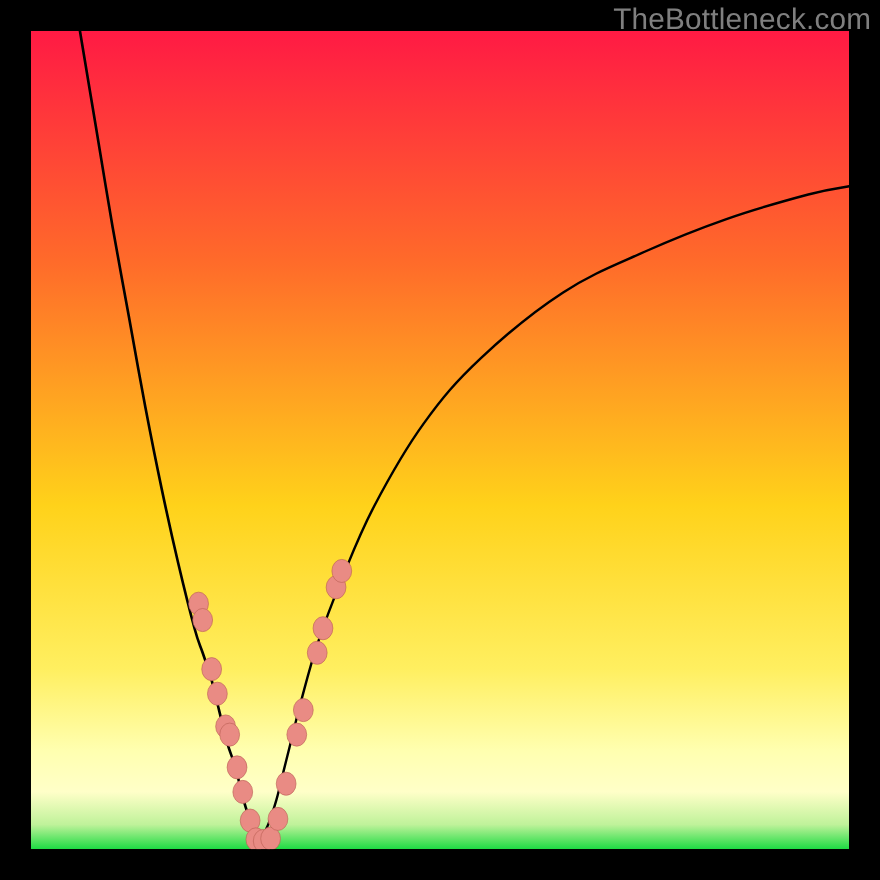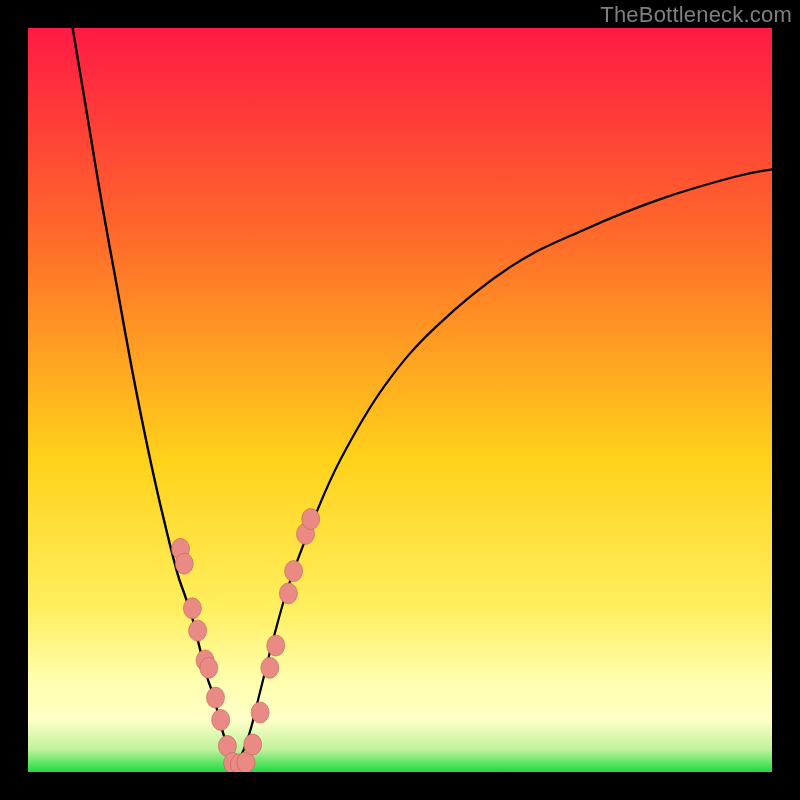--- a/index.html
+++ b/index.html
@@ -15,21 +15,21 @@
     position: relative;
     width: 800px;
     height: 800px;
     background: #000;
   }
   .watermark {
     position: absolute;
     top: 2px;
     right: 8px;
     color: #7f7f7f;
-    font-size: 22px;
+    font-size: 27px;
     letter-spacing: 0.2px;
     font-weight: 400;
     z-index: 20;
     user-select: none;
   }
   .plot {
     position: absolute;
     left: 28px;
     top: 28px;
     width: 744px;

